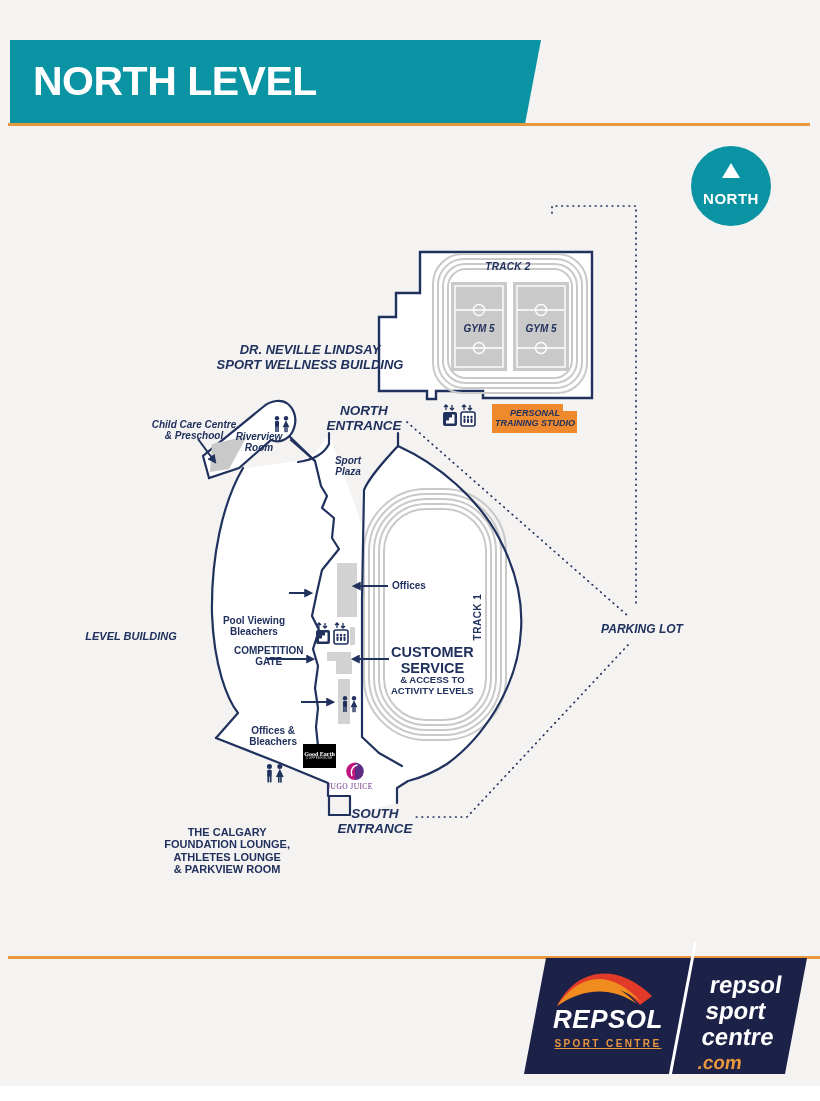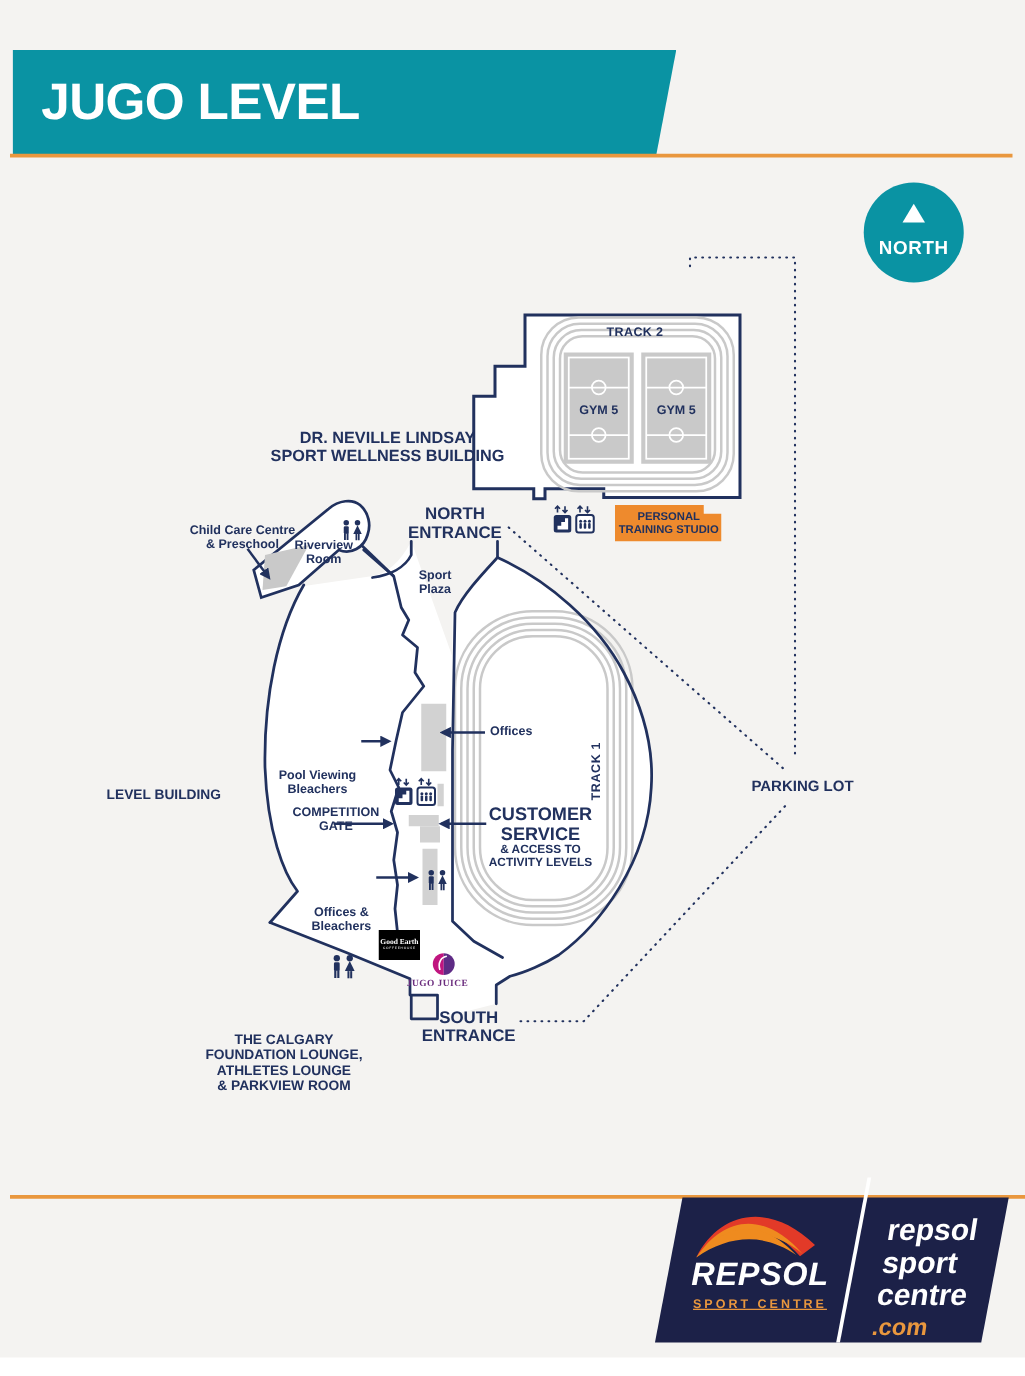--- a/index.html
+++ b/index.html
@@ -15,31 +15,31 @@
   
   .north{left:691px;top:146px;width:80px;height:80px;border-radius:50%;background:#0a93a3;}
   .north .tri{position:absolute;left:50%;top:17px;transform:translateX(-50%);width:0;height:0;
               border-left:9px solid transparent;border-right:9px solid transparent;
               border-bottom:15px solid #ffffff;}
   .north .nl{position:absolute;left:50%;top:44px;transform:translateX(-50%);
              color:#fff;font-weight:800;font-size:15px;letter-spacing:.5px;}
   
   .lbl{position:absolute;color:#21315e;font-weight:700;white-space:pre-line;
        line-height:1.14;text-align:center;}
-  .c{transform:translateX(-50%);}
+  .c{transform:translateX(-50%);font-style:italic;}
   .l{text-align:center;}
   .r{text-align:center;margin-top:32px;}
   .rot{transform:translate(-50%,-50%) rotate(-90deg);}
   
   .goodearth{left:303px;top:744px;width:33px;height:24px;background:#000;color:#fff;
              display:flex;flex-direction:column;align-items:center;justify-content:center;gap:1px;}
   .ge1{font-family:"Liberation Serif",serif;font-size:6px;font-weight:700;line-height:1;}
   .ge2{font-size:2.6px;letter-spacing:.6px;line-height:1;}
   .jugotxt{left:350px;top:782px;transform:translateX(-50%);color:#6b2d7e;
-           font-family:"Liberation Serif",serif;font-weight:700;font-size:7.5px;letter-spacing:.4px;}
+           font-family:"Liberation Serif",serif;font-weight:400;font-size:7.5px;letter-spacing:.4px;}
   
   .footer-line{left:8px;top:956px;width:812px;height:3px;background:#e9973e;}
   .fbox{left:546px;top:958px;width:261px;height:116px;background:#1c2148;
         transform:skewX(-10.75deg);transform-origin:top left;}
   .fdivider{left:694px;top:942px;width:3px;height:132px;background:#ffffff;
             transform:skewX(-10.75deg);transform-origin:top left;}
   .frepsol{left:550px;top:1004px;width:116px;text-align:center;color:#fff;
            font-size:26px;font-weight:800;font-style:italic;letter-spacing:.5px;}
   .fsport{left:550px;top:1038px;width:116px;text-align:center;color:#e9973e;
           font-size:10px;font-weight:700;letter-spacing:2.4px;text-decoration:underline;}
@@ -175,21 +175,21 @@
   </g>
 
   <g>
     <path d="M355,762.5 A8.7,8.7 0 0 0 355,780 Z" fill="#c0157f"></path>
     <path d="M355,762.5 A8.7,8.7 0 0 1 355,780 Z" fill="#5e2b85"></path>
     <path d="M352,776 C350,770 353,765.5 357.5,765" stroke="#ffffff" stroke-width="1.3" fill="none"></path>
   </g>
 </svg>
 
 <div class="abs banner">
-  <h1>JUGO LEVEL</h1>
+  <h1>NORTH LEVEL</h1>
 </div>
 <div class="abs rule"></div>
 
 <div class="abs north">
   <span class="tri"></span>
   <span class="nl">NORTH</span>
 </div>
 
 <div class="lbl c" style="left:508px;top:261px;font-size:10px;letter-spacing:.3px">TRACK 2</div>
 <div class="lbl c" style="left:479px;top:323px;font-size:10px">GYM 5</div>

